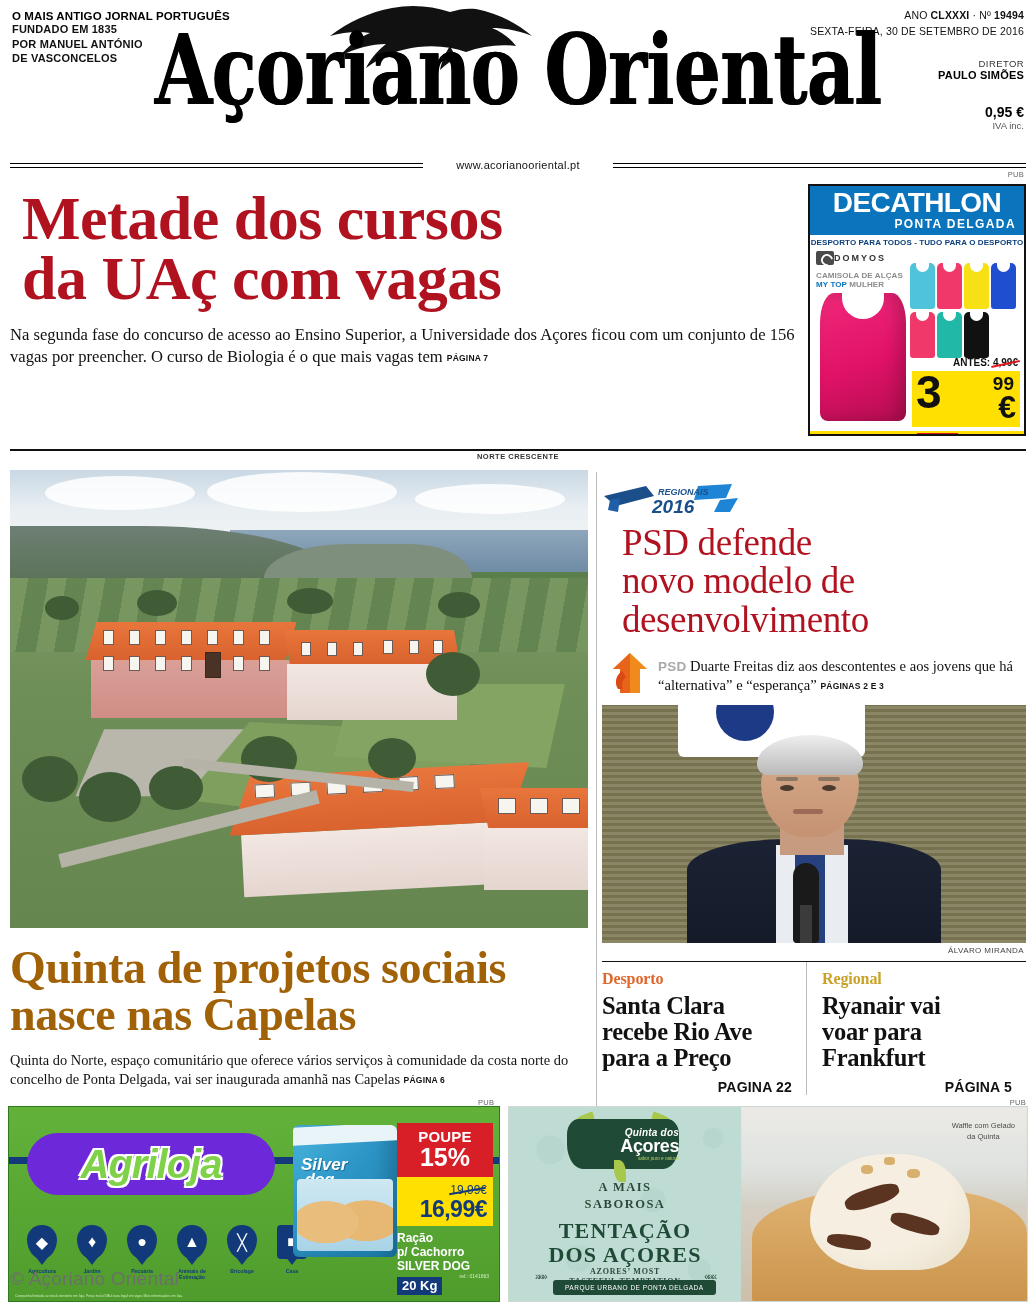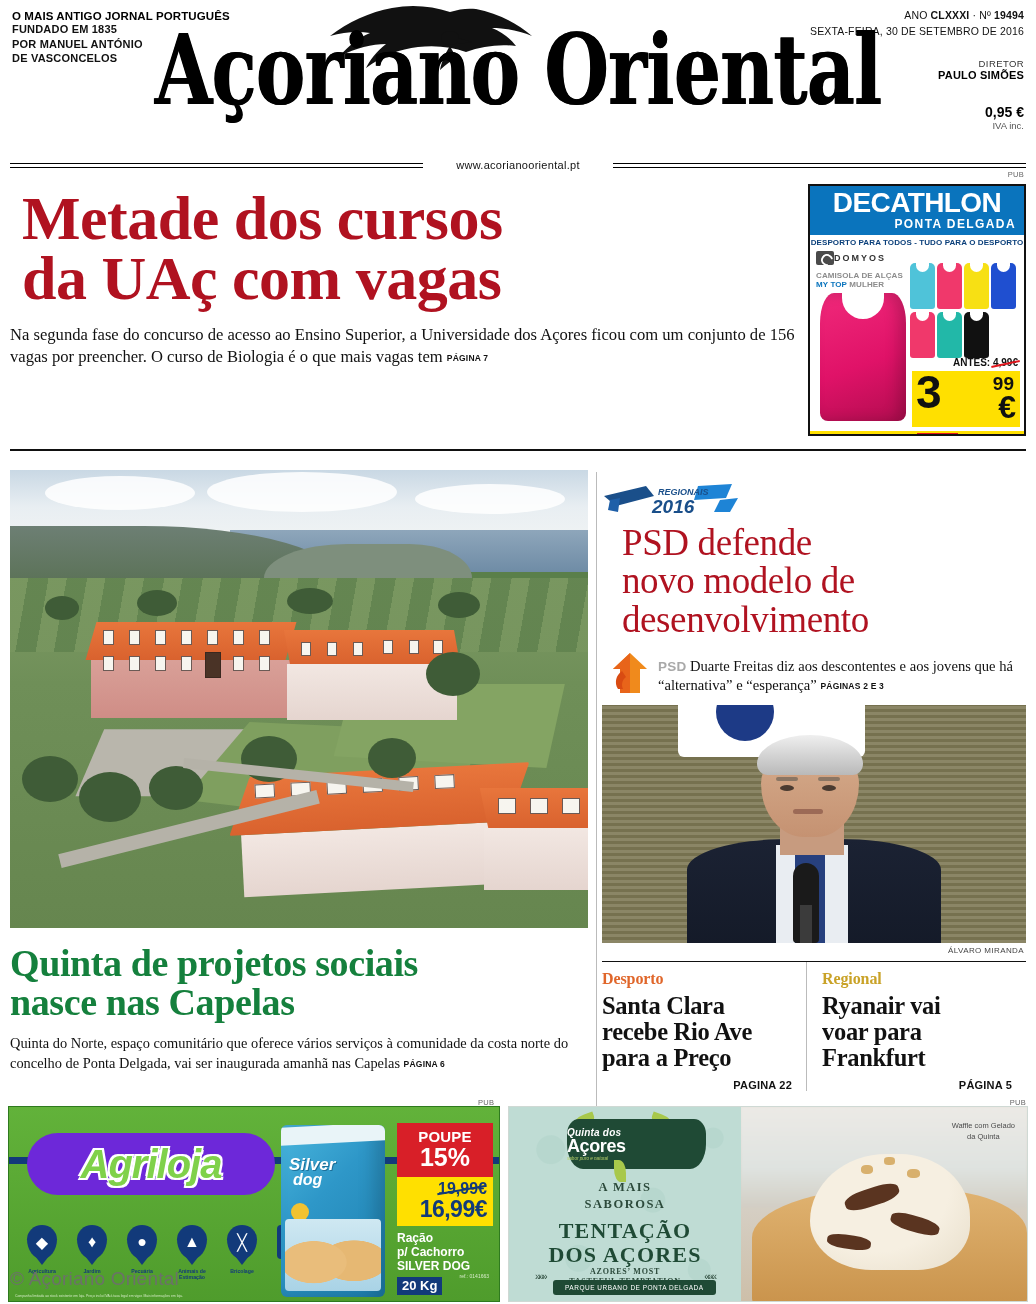--- a/index.html
+++ b/index.html
@@ -157,22 +157,22 @@
               background:#7f9f5f; clip-path: polygon(22% 0, 100% 10%, 86% 100%, 0 72%); }
   .ph-lawn2 { position:absolute; left:56%; top:214px; width:40%; height:84px;
               background:#84a463; clip-path: polygon(8% 0, 100% 0, 92% 100%, 0 86%); }
   .bld { position:absolute; }
   .bld .roof { background: linear-gradient(180deg,#e8763c 0%, #d9622e 100%); }
   .bld .wall { background: linear-gradient(180deg,#f2e7e2 0%, #e5d5cf 100%); }
   .bld.pink .wall { background: linear-gradient(180deg,#d9a098 0%, #cf8d86 100%); }
   .win { position:absolute; background:#f7f5ef; border:1px solid #6b5a55; }
   .ph-road { position:absolute; background:#b5b2a8; }
   .h2-main {
-    font-family:"Liberation Serif", serif; font-weight:700; color:#15803d;
-    font-size: 38px; line-height: 1.03; letter-spacing:-0.4px; margin-top: 16px;
+    font-family:"Liberation Serif", serif; font-weight:700; color:#a16207;
+    font-size: 46px; line-height: 1.03; letter-spacing:-0.4px; margin-top: 16px;
   }
   .deck2 { margin-top: 12px; font-family:"Liberation Serif", serif; font-size: 14.4px; line-height:1.36; color:#111; }
 
   
   .reg-badge { position: relative; width: 140px; height: 38px; margin-top: 12px; }
   .reg-badge svg { display:block; }
   .h2-psd {
     font-family:"Liberation Serif", serif; font-weight:400; color:#b01220;
     font-size: 37px; line-height: 1.04; letter-spacing:-0.4px; margin-top: 4px; margin-left: 20px;
   }
@@ -205,74 +205,74 @@
   .cap-credit { text-align:right; font-size: 8px; letter-spacing:.4px; color:#444; padding: 3px 2px 0 0; }
 
   .two-up { display:flex; margin-top: 6px; border-top: 1.5px solid #111; padding-top: 8px; }
   .two-up .cell { flex:1; padding-right: 14px; position:relative; }
   .two-up .cell + .cell { padding-left: 16px; }
   .two-up .cdiv { position:absolute; left:0; top:-8px; bottom:0; width:1px; background:#bbb; }
   .kicker { font-family:"Liberation Serif", serif; font-weight:700; font-size: 16px; letter-spacing:-.1px; }
   .kicker.sport { color:#e0662a; }
   .kicker.reg { color:#c9a227; }
   .h3 { font-family:"Liberation Serif", serif; font-weight:700; color:#111; font-size: 24.5px; line-height:1.06; margin-top: 5px; letter-spacing:-.3px;}
-  .pg-small { font-family:"Liberation Sans",sans-serif; font-size: 11px; font-weight:800; color:#111; letter-spacing:.2px; text-align:right; margin-top: 8px;}
+  .pg-small { font-family:"Liberation Sans",sans-serif; font-size: 14px; font-weight:800; color:#111; letter-spacing:.2px; text-align:right; margin-top: 8px;}
 
   
   .bottom { position:absolute; left:0; top: 1098px; width: 1036px; height: 206px; }
   .agri { position:absolute; left: 8px; top: 8px; width: 492px; height: 196px; overflow:hidden; background:#5aa832; border:1px solid #2e7a1e;}
   .agri-bg { position:absolute; inset:0; background: linear-gradient(180deg,#62b23a 0%, #4f9c2c 100%); }
   .agri-pill { position:absolute; left: 18px; top: 26px; width: 248px; height: 62px; background:#6d28d9; border-radius: 34px; }
   .agri-logo { position:absolute; left: 0; top: 0; width:248px; height:62px; display:flex; align-items:center; justify-content:center;
                font-size: 40px; font-weight: 800; color:#7fd14a; letter-spacing:-1px;
                text-shadow: 2px 2px 0 #fff, -2px -2px 0 #fff, 2px -2px 0 #fff, -2px 2px 0 #fff; font-style: italic;}
   .agri-stripe { position:absolute; left:0; right:0; top: 50px; height:7px; background:#123a7a; }
   .agri-icons { position:absolute; left: 14px; top: 118px; display:flex; gap: 12px; }
   .agri-ic { width: 38px; text-align:center; }
   .agri-pin { width: 30px; height: 34px; margin: 0 auto; background:#123a7a;
               border-radius: 50% 50% 50% 50% / 42% 42% 58% 58%; position:relative; }
   .agri-pin:after { content:""; position:absolute; left:50%; bottom:-6px; transform:translateX(-50%);
                     border-left: 7px solid transparent; border-right: 7px solid transparent; border-top: 9px solid #123a7a; }
   .agri-pin .g { position:absolute; inset:0; display:flex; align-items:center; justify-content:center; color:#fff; font-size: 16px; }
   .agri-ic .lb { font-size: 5.2px; color:#123a7a; margin-top: 9px; line-height:1.2; font-weight:700;}
-  .bag { position:absolute; left: 272px; top: 18px; width: 104px; height: 172px;
+  .bag { position:absolute; left: 284px; top: 18px; width: 104px; height: 132px;
          background: linear-gradient(135deg,#49b6dd 0%, #2e97c8 40%, #1d7fae 100%); border-radius: 6px;
          box-shadow: inset -10px 0 18px rgba(0,0,0,.18); overflow:hidden;}
   .bag .top { position:absolute; left:0; right:0; top:0; height: 18px; background:#e9f4f8; transform: skewY(-3deg); }
   .bag .sd1 { position:absolute; left:8px; top:30px; font-size: 17px; font-weight:800; color:#fff; font-style:italic;
               text-shadow:1px 1px 0 #1d6f98; }
   .bag .sd2 { position:absolute; left:12px; top:46px; font-size: 16px; font-weight:800; color:#fff; font-style:italic; }
   .bag .seal { position:absolute; left:10px; top: 78px; width: 18px; height:18px; border-radius:50%; background:#f2c230; }
   .bag .pups { position:absolute; left:4px; bottom:6px; width: 96px; height: 72px;
                background: radial-gradient(ellipse at 30% 60%, #e9bd7b 0 34%, transparent 35%),
                            radial-gradient(ellipse at 72% 58%, #e6b873 0 34%, transparent 35%),
                            linear-gradient(180deg,#cfe8f2 0%, #a9d3e6 100%); border-radius:4px;}
   .promo { position:absolute; right: 6px; top: 16px; width: 96px; }
   .promo .red { background:#d81f28; color:#fff; text-align:center; padding: 5px 0 7px; }
   .promo .red .a { font-size: 15px; font-weight:800; letter-spacing:.2px;}
   .promo .red .b { font-size: 25px; font-weight:800; line-height:1; }
   .promo .yel { background:#ffe000; color:#123a7a; text-align:right; padding: 3px 6px 5px; }
-  .promo .yel .old { font-size: 16px; font-weight:700; position:relative; display:inline-block; }
+  .promo .yel .old { font-size: 12px; font-weight:400; position:relative; display:inline-block; }
   .promo .yel .old:after{content:"";position:absolute;left:-1px;top:52%;width:102%;height:2px;background:#123a7a;transform:rotate(-10deg);}
   .promo .yel .new { font-size: 23px; font-weight:800; line-height:1; letter-spacing:-.5px;}
   .promo .desc { color:#fff; font-size: 12px; font-weight:800; line-height:1.18; margin-top: 5px; }
   .promo .kg { display:inline-block; margin-top: 4px; background:#123a7a; color:#fff; font-size: 13px; font-weight:800; padding: 1px 5px; }
   .agri-fine { position:absolute; left: 6px; right: 6px; bottom: 3px; font-size: 3.4px; color:#cfe8bf; line-height:1.25; }
   .agri-ref { position:absolute; right: 10px; bottom: 22px; font-size: 5px; color:#d7ecc9; }
 
   .quinta { position:absolute; left: 508px; top: 8px; width: 520px; height: 196px; overflow:hidden; border:1px solid #cfd9d4;}
   .q-left { position:absolute; left:0; top:0; width: 232px; height:100%; background:#bfdcd4; }
   .q-pat { position:absolute; inset:0; opacity:.35;
            background: radial-gradient(circle at 18% 22%, #a9cfc5 0 14px, transparent 15px),
                        radial-gradient(circle at 62% 48%, #a9cfc5 0 12px, transparent 13px),
                        radial-gradient(circle at 30% 78%, #a9cfc5 0 13px, transparent 14px),
                        radial-gradient(circle at 82% 84%, #a9cfc5 0 11px, transparent 12px),
                        radial-gradient(circle at 88% 16%, #a9cfc5 0 10px, transparent 11px); }
-  .q-logo { position:absolute; left: 58px; top: 12px; width: 139px; height: 50px; background:#1f4a35;
-            border-radius: 12px 12px 16px 16px / 30% 30% 50% 50%; color:#fff; text-align:left; }
+  .q-logo { position:absolute; left: 58px; top: 12px; width: 112px; height: 50px; background:#1f4a35;
+            border-radius: 12px 12px 16px 16px / 30% 30% 50% 50%; color:#fff; text-align:right; }
   .q-logo .a { font-size: 10px; font-weight:700; font-style:italic; margin-top: 8px; letter-spacing:.2px;}
   .q-logo .b { font-size: 18px; font-weight:800; line-height:.9; letter-spacing:-.4px; }
   .q-logo .c { font-size: 4.6px; color:#b9d26a; margin-top: 2px; font-style:italic;}
   .q-leaf { position:absolute; width: 22px; height: 12px; background:#a8c84b; border-radius: 60% 0 60% 0; }
   .q-t1 { position:absolute; left:0; right:0; top: 72px; text-align:center; color:#2c4a3b; font-size: 12.5px; font-weight:700; letter-spacing:1.5px; line-height:1.35; font-family:"Liberation Serif",serif; }
   .q-t2 { position:absolute; left:0; right:0; top: 112px; text-align:center; color:#1f4a35; font-size: 22px; font-weight:700; letter-spacing:1.2px; line-height:1.1; font-family:"Liberation Serif",serif;}
   .q-t3 { position:absolute; left:0; right:0; top: 160px; text-align:center; color:#2c4a3b; font-size: 8px; font-weight:700; letter-spacing:.8px; line-height:1.3; font-family:"Liberation Serif",serif;}
   .q-arr { position:absolute; top: 164px; color:#2c4a3b; font-size: 10px; letter-spacing:-2px; }
   .q-banner { position:absolute; left: 44px; bottom: 6px; background:#1f4a35; color:#fff; font-size: 6.5px;
               letter-spacing:.5px; padding: 4px 12px; border-radius: 3px; }
@@ -414,20 +414,21 @@
         <span>QUALIDADE A PRECOS</span>
         <span class="hl">SEMPRE</span>
         <span>MAIS BAIXOS</span>
       </div>
 
     </div>
   </div>
 
   <div class="sec-rule">
     <div class="hr"></div>
+    <div class="lbl">NORTE CRESCENTE</div>
   </div>
 
   <div class="body-grid" style="height:650px; margin-top:6px;">
     <div class="vdiv"></div>
 
     <div class="col-left">
 
       <div class="photo-main">
         <div class="ph-sky"></div>
         <div class="ph-cloud" style="left:6%;top:6px;width:150px;height:34px;"></div>

